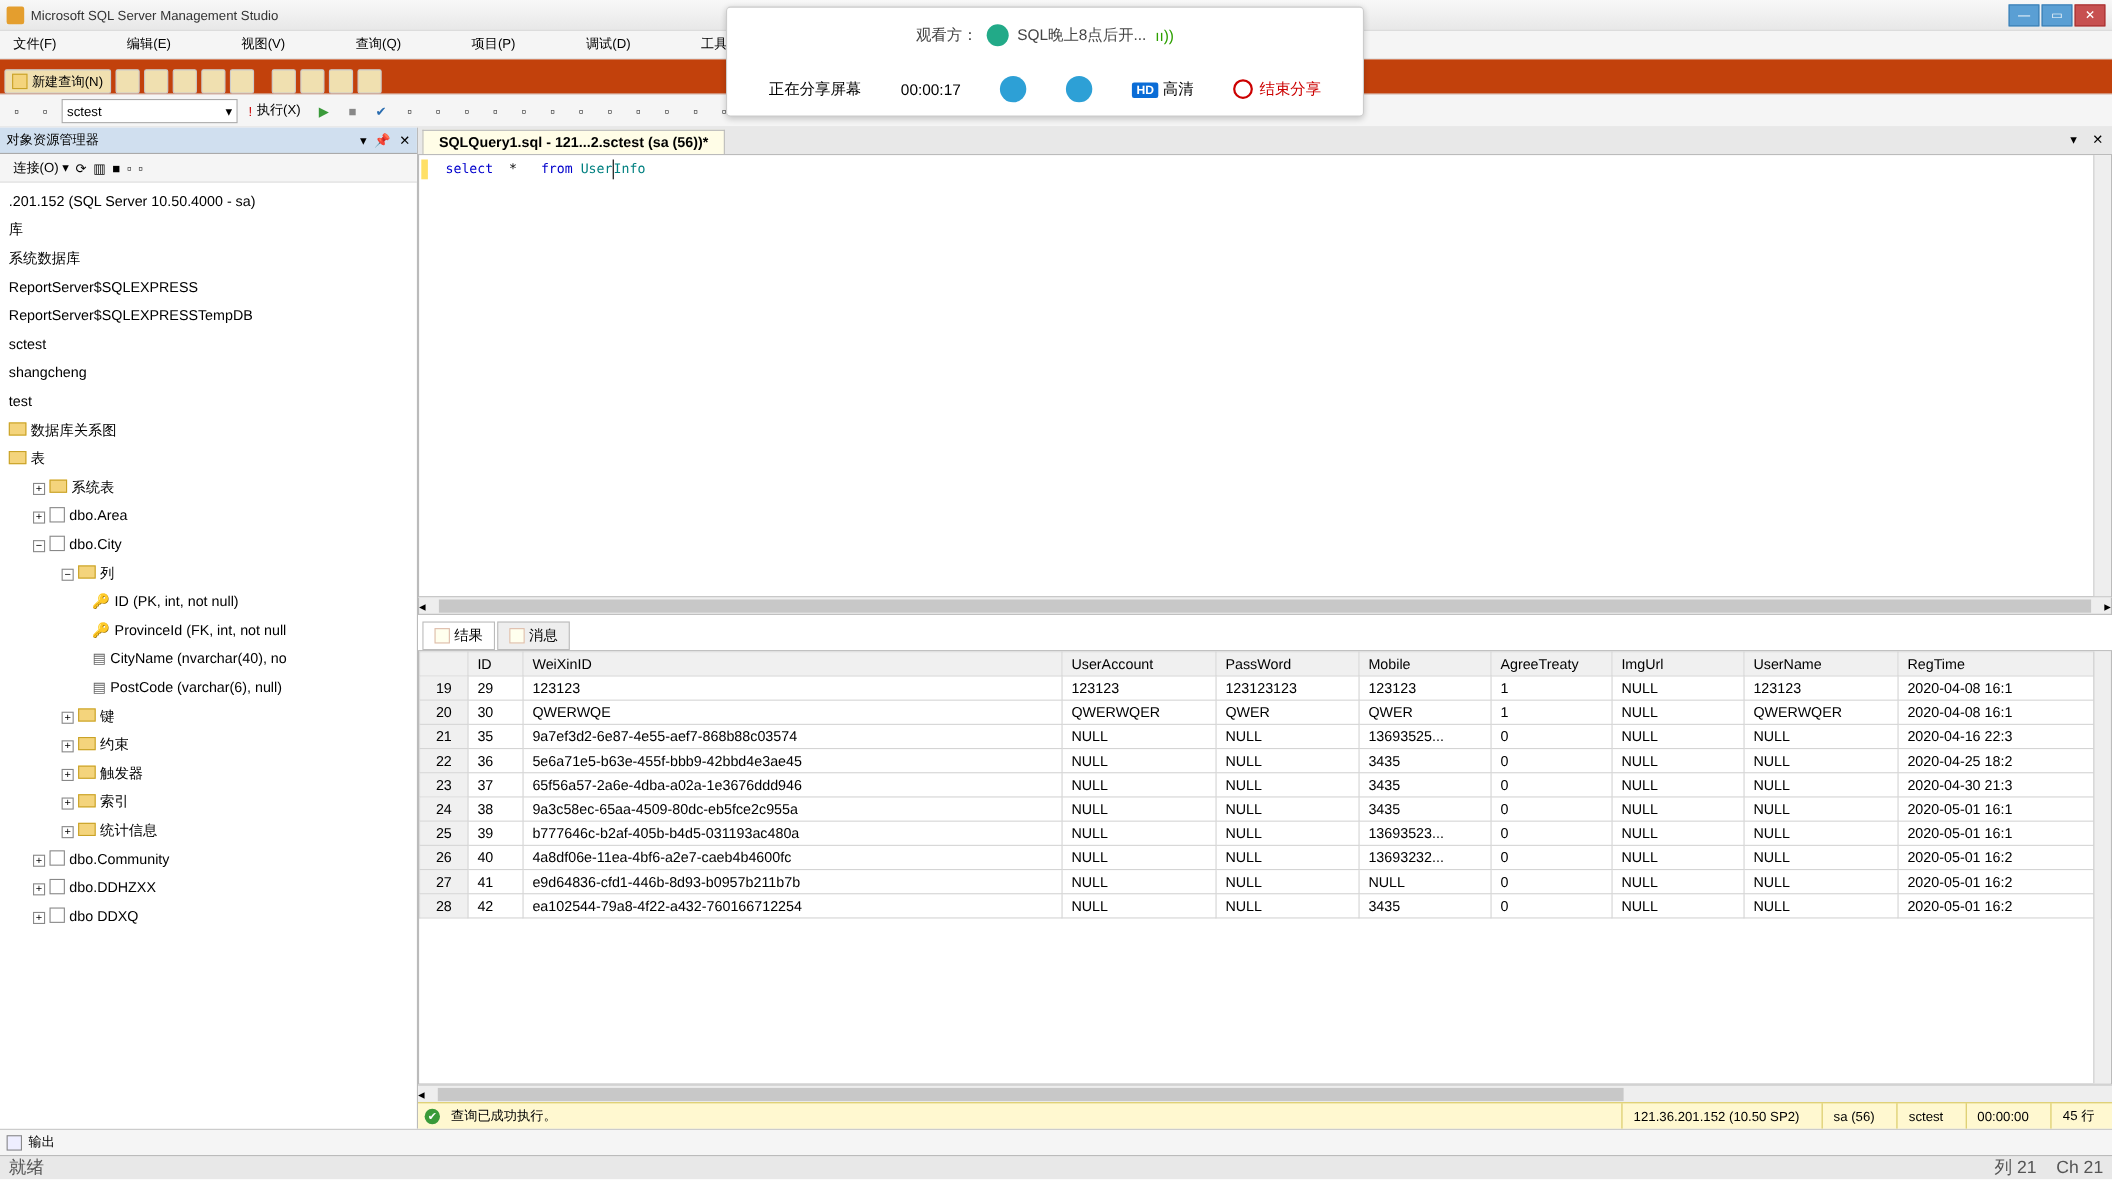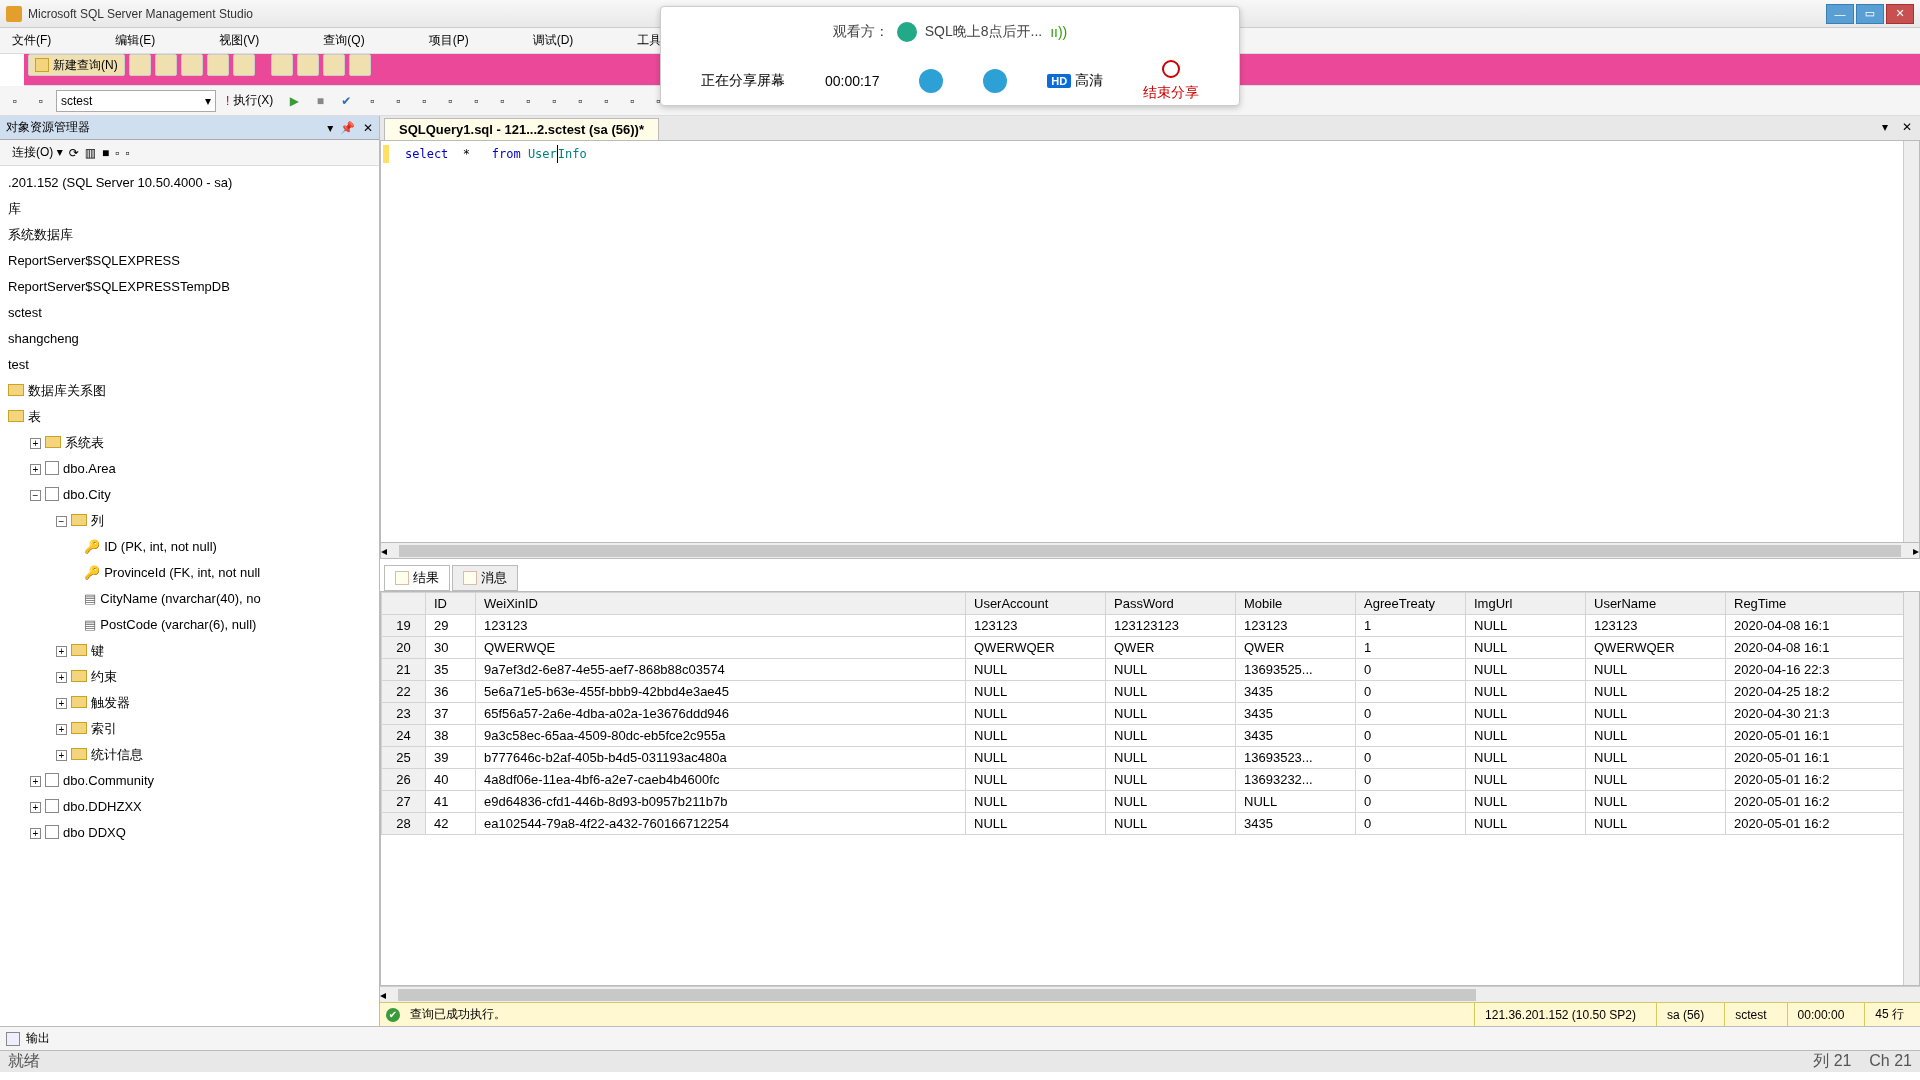--- a/index.html
+++ b/index.html
@@ -5,34 +5,34 @@
 * { box-sizing: border-box; margin: 0; padding: 0; }
 body { font-family: "Microsoft YaHei", Tahoma, sans-serif; font-size: 12px; background: #fff; overflow: hidden; width: 1920px; height: 1080px; position: relative; }
 .titlebar { height: 28px; background: linear-gradient(#f8f8f8,#e8e8e8); display: flex; align-items: center; padding: 0 6px; border-bottom: 1px solid #ccc; }
 .titlebar .icon { width: 16px; height: 16px; background: #e49e2e; border-radius: 2px; margin-right: 6px; }
 .titlebar .title { flex: 1; color: #333; }
 .win-btns { display: flex; }
 .win-btns div { width: 28px; height: 20px; background: #5a9fd4; margin-left: 2px; display: flex; align-items: center; justify-content: center; color: #fff; font-size: 11px; border: 1px solid #3a7fb4; }
 .win-btns .close { background: #c75050; border-color: #a73030; }
 .menubar { height: 26px; background: #f5f5f5; display: flex; align-items: flex-start; padding: 0 4px; border-bottom: 1px solid #ddd; gap: 48px; }
 .menubar span { padding: 4px 8px; cursor: default; }
-.toolbar { height: 32px; background: #ec4899; display: flex; align-items: flex-start; padding: 0 4px; border-bottom: 1px solid #ddd; gap: 4px; margin-left: 24px; }
+.toolbar { height: 32px; background: #c2410c; display: flex; align-items: flex-end; padding: 0 4px; border-bottom: 1px solid #ddd; gap: 4px; }
 .toolbar .btn { width: 22px; height: 22px; background: #f0e0b0; border: 1px solid #ccc; border-radius: 2px; }
 .toolbar .newquery { width: auto; padding: 0 6px; display: flex; align-items: center; font-size: 12px; }
 .toolbar2 { height: 30px; background: #f5f5f5; display: flex; align-items: center; padding: 0 4px; border-bottom: 1px solid #ddd; gap: 4px; }
 .toolbar2 .combo { width: 160px; height: 22px; border: 1px solid #aaa; background: #fff; padding: 0 4px; display: flex; align-items: center; justify-content: space-between; }
 .toolbar2 .exec { display: flex; align-items: center; gap: 4px; padding: 0 6px; height: 22px; }
 .toolbar2 .tbtn { width: 22px; height: 22px; border: 1px solid transparent; display: flex; align-items: center; justify-content: center; }
 .share-overlay { position: absolute; top: 6px; left: 660px; width: 580px; height: 100px; background: #fff; border: 1px solid #ccc; border-radius: 4px; box-shadow: 0 2px 6px rgba(0,0,0,.2); display: flex; flex-direction: column; z-index: 100; }
 .share-overlay .row1 { flex: 1; display: flex; align-items: center; justify-content: center; gap: 8px; font-size: 14px; color: #444; }
 .share-overlay .row2 { flex: 1; display: flex; align-items: center; justify-content: space-around; padding: 0 20px; font-size: 14px; }
 .share-overlay .sig { color: #2da000; }
 .share-overlay .hd { background: #0a6cd6; color: #fff; padding: 1px 4px; border-radius: 2px; font-size: 11px; font-weight: bold; }
 .share-overlay .mic, .share-overlay .spk { width: 24px; height: 24px; border-radius: 50%; background: #2da0d6; }
-.share-overlay .end { color: #c00; display: flex; align-items: center; gap: 6px; flex-direction: column; }
+.share-overlay .end { color: #c00; display: flex; align-items: center; gap: 6px; }
 .share-overlay .end-icon { width: 18px; height: 18px; border: 2px solid #c00; border-radius: 50%; }
 .main { display: flex; height: calc(100% - 170px); }
 .explorer { width: 380px; border-right: 1px solid #bbb; display: flex; flex-direction: column; background: #fff; }
 .explorer .pane-title { background: #d0dfef; padding: 3px 6px; font-size: 12px; display: flex; align-items: center; justify-content: space-between; border-bottom: 1px solid #aaa; }
 .explorer .pane-title .controls span { margin-left: 4px; cursor: default; }
 .explorer .toolbar3 { height: 26px; background: #f5f5f5; display: flex; align-items: center; padding: 0 12px; gap: 6px; border-bottom: 1px solid #ddd; }
 .explorer .tree { flex: 1; overflow: auto; padding: 4px 2px; font-size: 13px; line-height: 26px; position: relative; }
 .tree .node { white-space: nowrap; padding-left: 6px; }
 .tree .exp { display: inline-block; width: 11px; height: 11px; border: 1px solid #888; text-align: center; line-height: 9px; font-size: 10px; margin-right: 4px; background: #fff; }
 .tree .folder { display: inline-block; width: 16px; height: 12px; background: #f4d47c; border: 1px solid #c9a227; margin-right: 4px; position: relative; top: 1px; }

